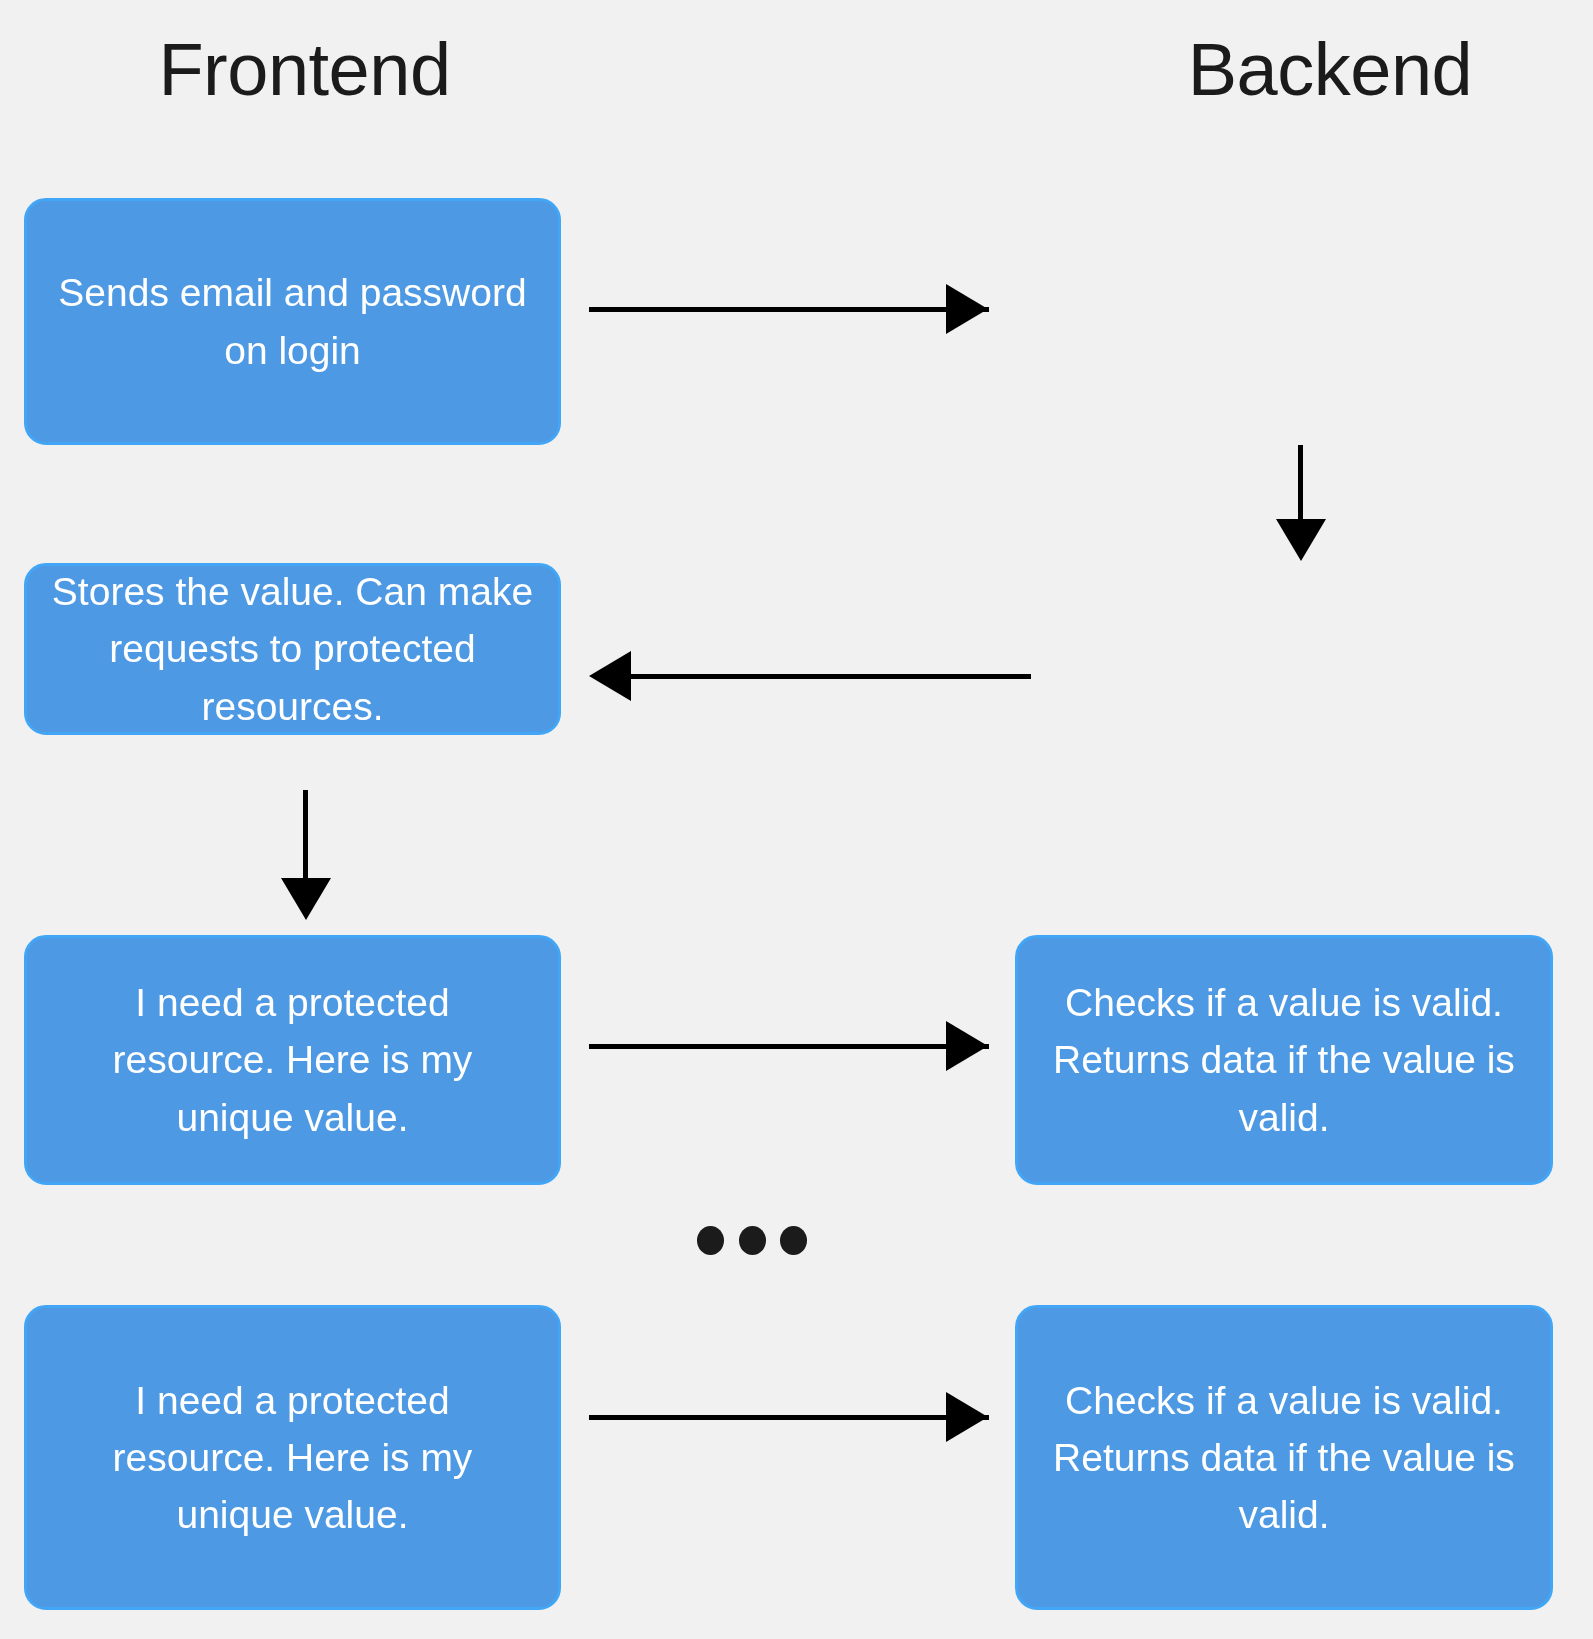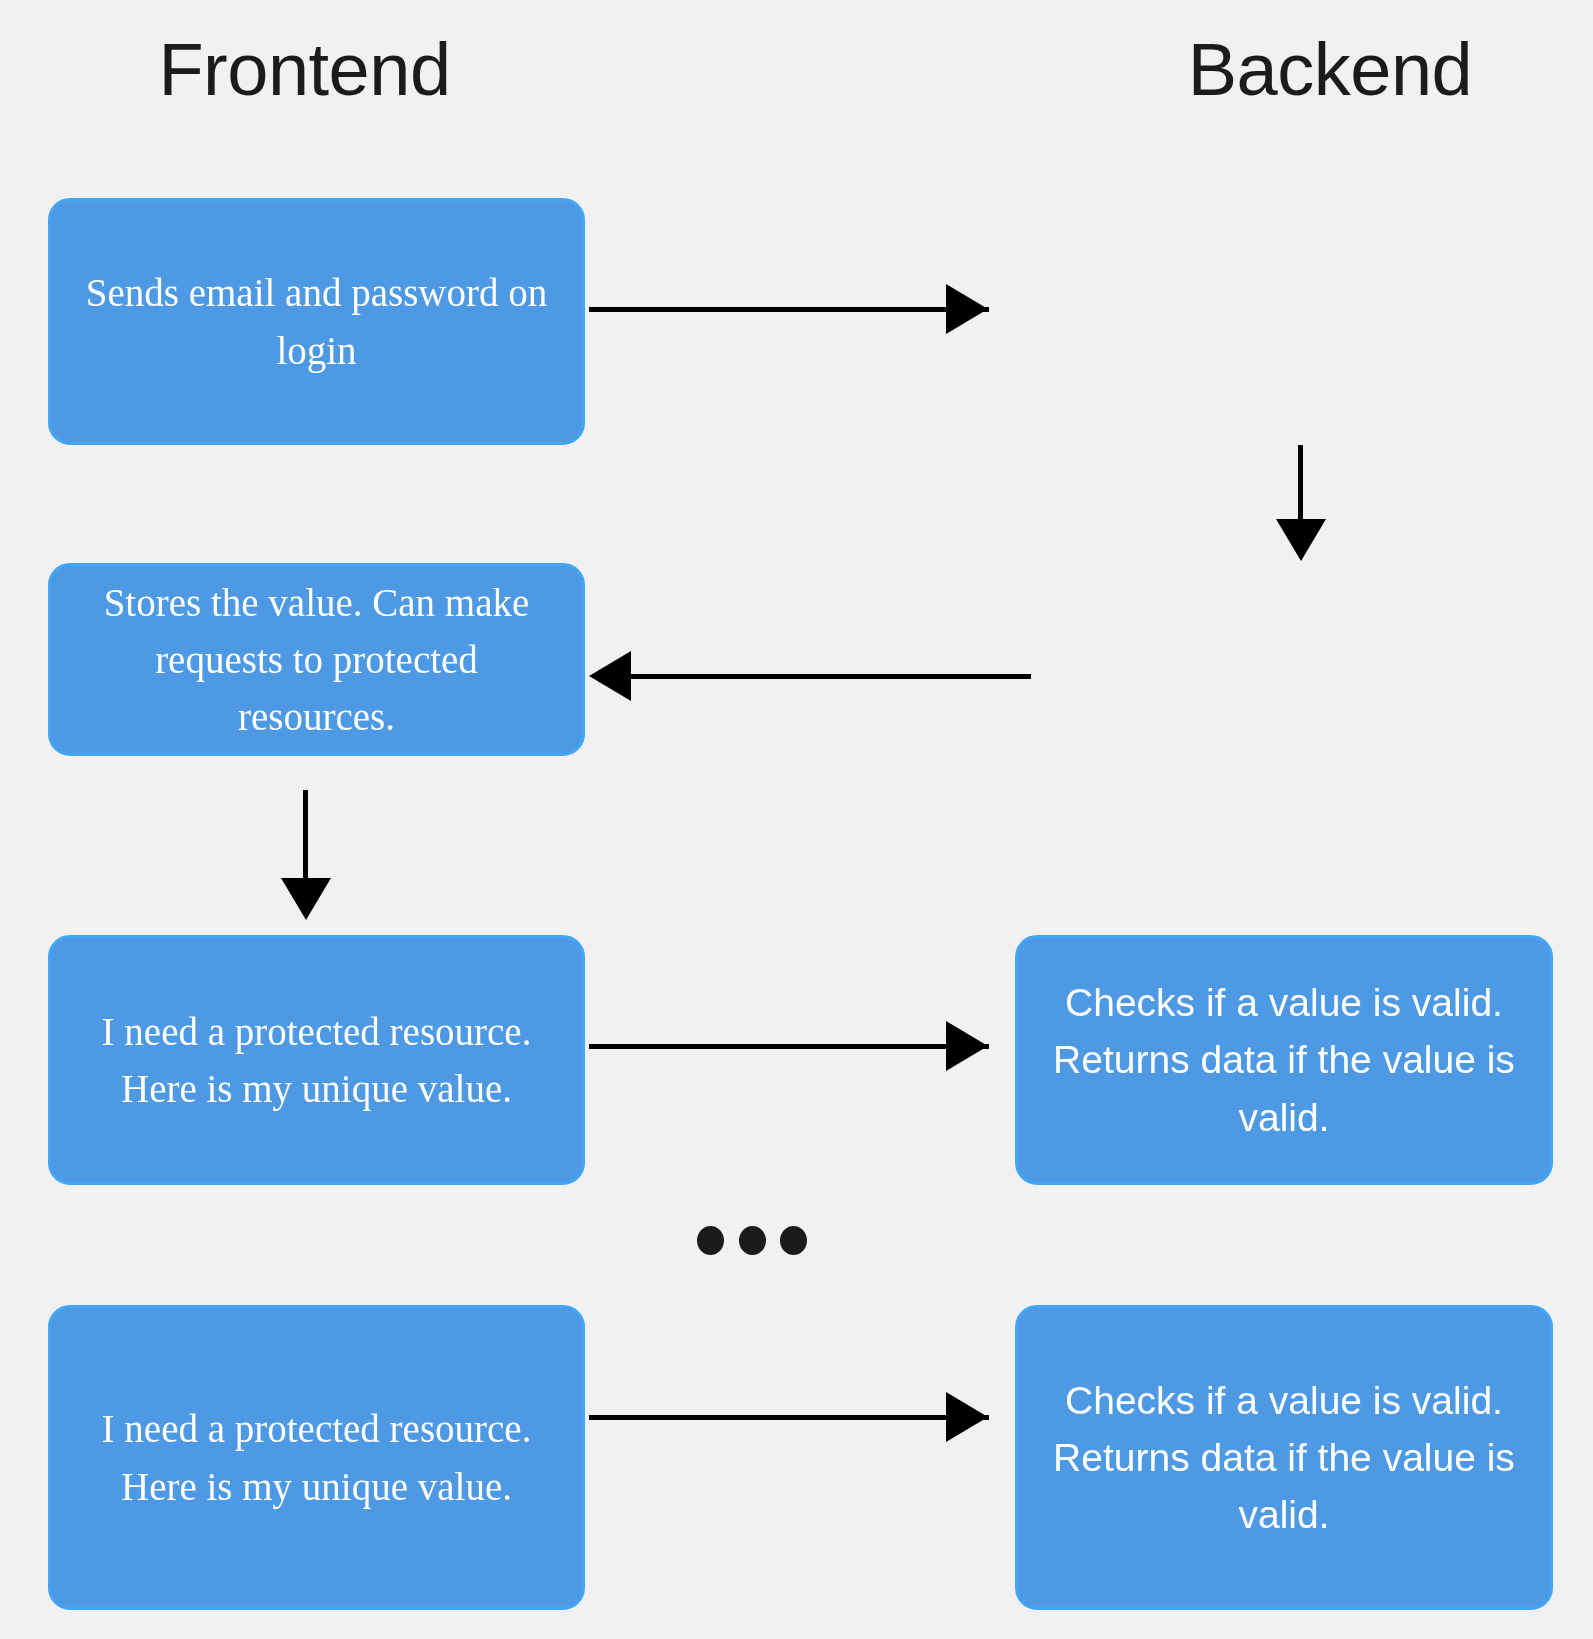--- a/index.html
+++ b/index.html
@@ -50,26 +50,26 @@
   .node-label {
     color: #ffffff;
     font-size: 39px;
     line-height: 1.47;
     text-align: center;
     font-weight: 400;
     letter-spacing: 0px;
   }
 
   
-  .col-left  { left: 48px;   width: 537px; font-family: Liberation Serif, serif; }
+  .col-left  { left: 24px;   width: 537px; }
   .col-right { left: 1015px; width: 538px; }
 
   
   .row1 { top: 198px;  height: 247px; }
-  .row2 { top: 563px;  height: 193px; }
+  .row2 { top: 563px;  height: 172px; }
   .row3 { top: 935px;  height: 250px; }
   .row4 { top: 1305px; height: 305px; }
 
   
   .connector { position: absolute; }
   .conn-line-h {
     position: absolute;
     height: 5px;
     background: #000000;
   }

